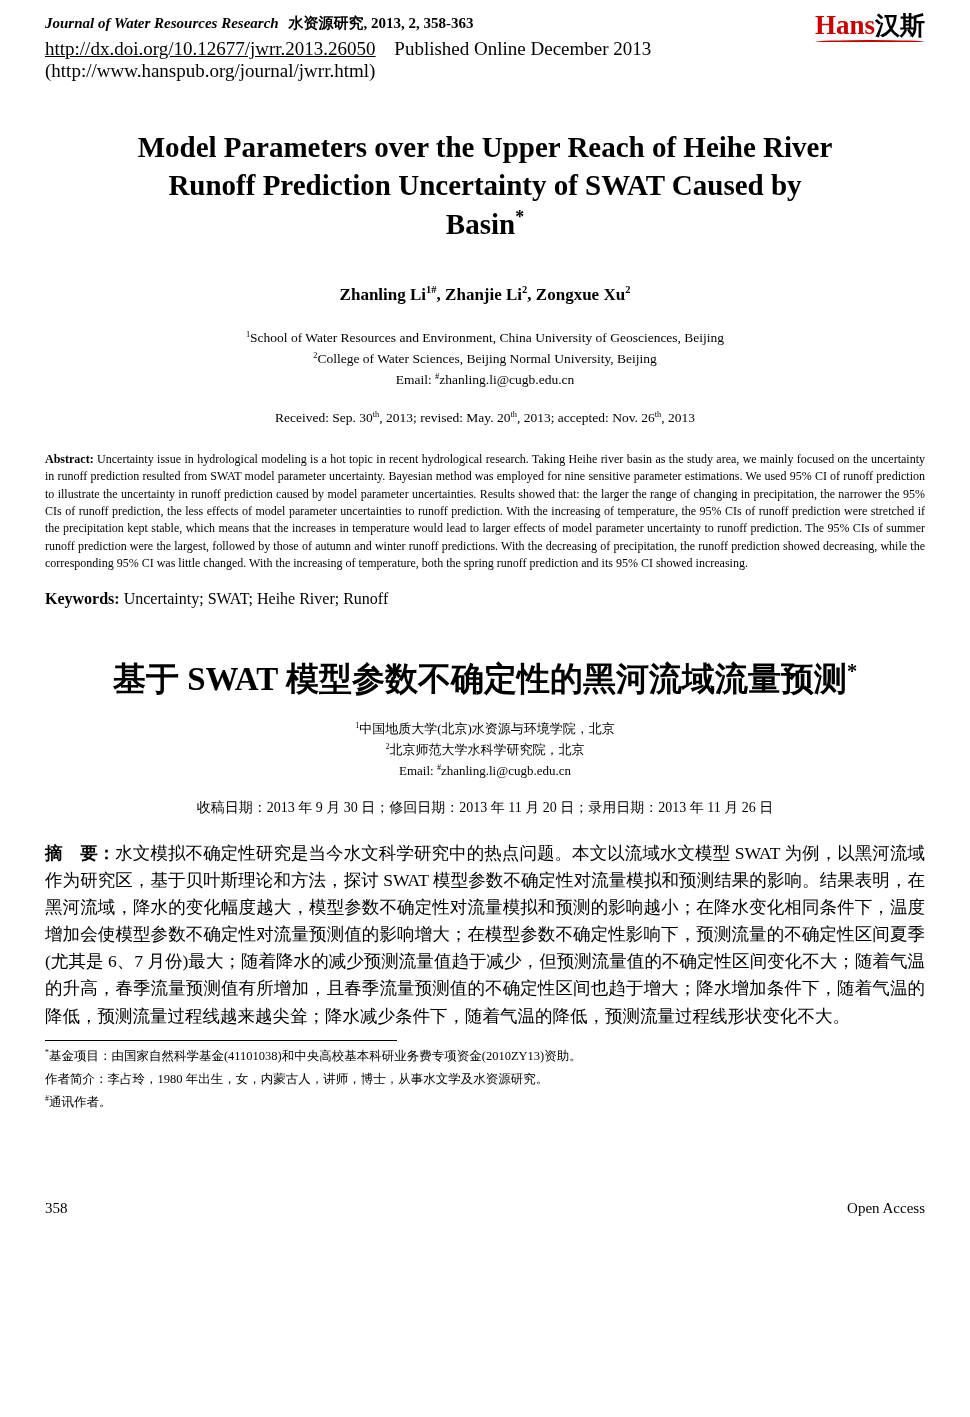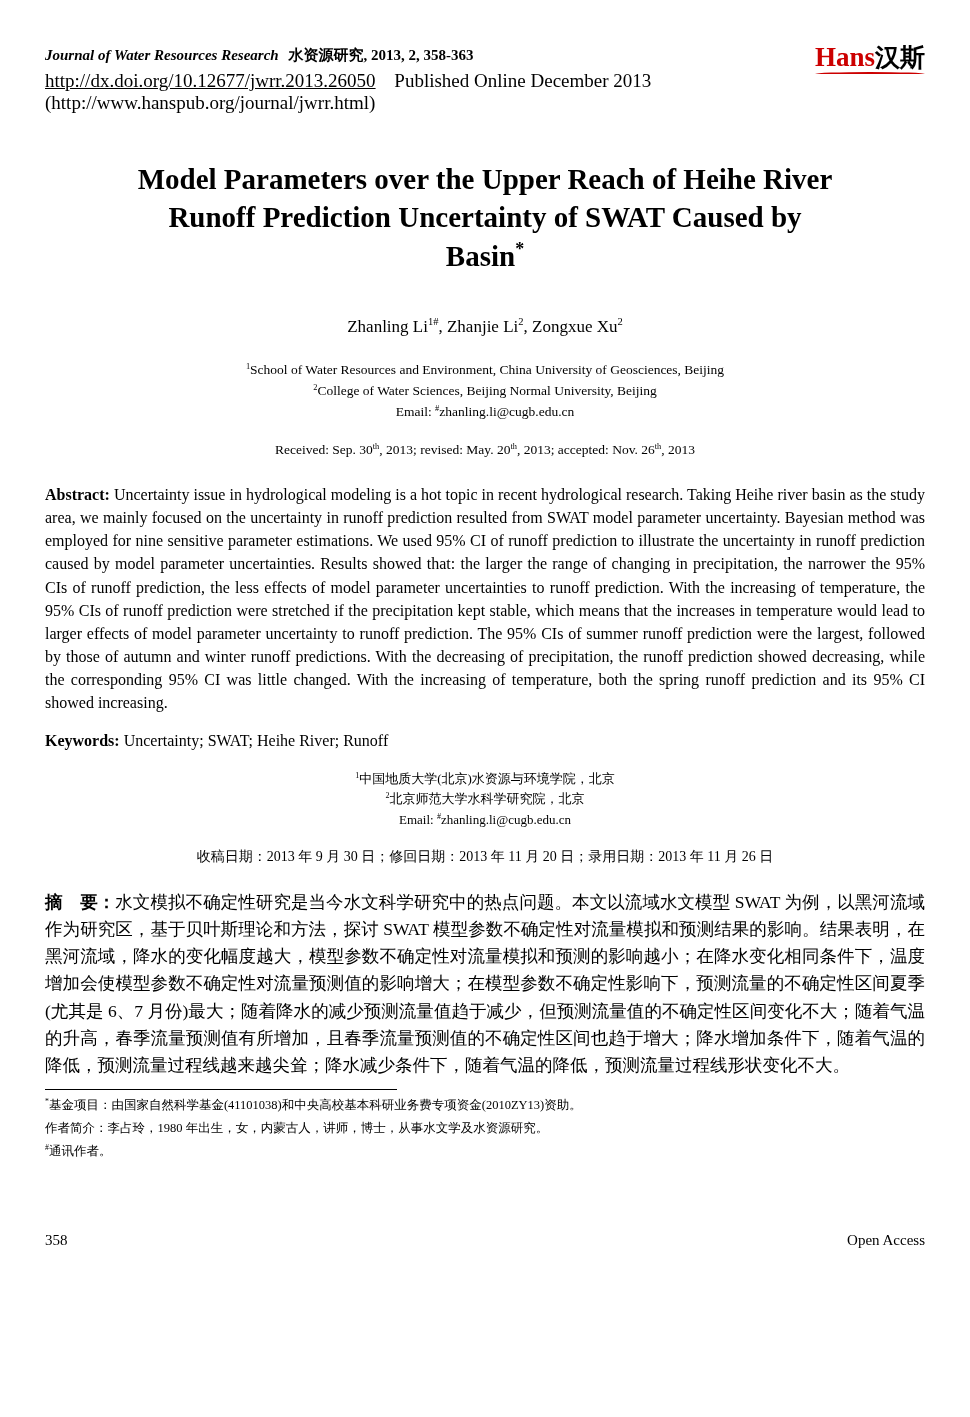--- a/index.html
+++ b/index.html
@@ -7,43 +7,42 @@
   body {
     width: 970px; height: 1417px;
     background: #ffffff; color: #000;
     font-family: "Liberation Serif", "DejaVu Serif", serif;
   }
   .page {
     position: relative;
     width: 970px; height: 1221px;
     padding: 10px 45px 0 45px;
     overflow: hidden;
-    margin-top: 32px;
   }
   sup { font-size: 0.62em; line-height: 0; }
 
   
   .header-row { display: flex; justify-content: space-between; align-items: flex-start; }
   .journal-line { font-size: 15px; font-weight: bold; padding-top: 4px; }
   .journal-en { font-style: italic; }
   .journal-info { font-style: normal; margin-left: 6px; }
   .doi-line { font-size: 19px; margin-top: 5px; }
   .doi-link { color: #000; text-decoration: underline; cursor: pointer; }
   .published { margin-left: 14px; }
   .logo { line-height: 1; white-space: nowrap; padding-top: 2px; text-align: right; }
   .logo-en { color: #cc0000; font-size: 27px; font-weight: bold; }
   .logo-cn { color: #000; font-size: 25px; font-weight: bold; }
   .logo-swoosh { height: 2px; background: #cc0000; border-radius: 50%/100% 100% 0 0; margin-top: 1px; }
 
   
   .title { margin-top: 46px; text-align: center; font-size: 29px; font-weight: bold; line-height: 1.32; }
-  .authors { margin-top: 42px; text-align: center; font-size: 17px; font-weight: normal; }
+  .authors { margin-top: 42px; text-align: center; font-size: 17px; font-weight: bold; }
   .affils { margin-top: 22px; text-align: center; font-size: 13.5px; line-height: 1.58; }
   .received { margin-top: 19px; text-align: center; font-size: 13.5px; }
-  .abstract { margin-top: 25px; font-size: 16px; line-height: 1.45; text-align: justify; }
+  .abstract { margin-top: 25px; font-size: 12px; line-height: 1.45; text-align: justify; }
   .abstract b { }
   .keywords { margin-top: 17px; font-size: 16px; }
 
   
   .cn-title { margin-top: 50px; text-align: center; font-size: 33px; font-weight: bold; line-height: 1.3; }
   .cn-authors { margin-top: 42px; text-align: center; font-size: 17px; font-style: italic; }
   .cn-affils { margin-top: 19px; text-align: center; font-size: 13px; line-height: 1.6; }
   .cn-dates { margin-top: 17px; text-align: center; font-size: 14px; }
   .cn-abstract { margin-top: 23px; font-size: 17.5px; line-height: 1.55; text-align: justify; }
 
@@ -99,20 +98,23 @@
   </div>
 
   <div class="abstract">
     <b>Abstract:</b><span> Uncertainty issue in hydrological modeling is a hot topic in recent hydrological research. Taking Heihe river basin as the study area, we mainly focused on the uncertainty in runoff prediction resulted from SWAT model parameter uncertainty. Bayesian method was employed for nine sensitive parameter estimations. We used 95% CI of runoff prediction to illustrate the uncertainty in runoff prediction caused by model parameter uncertainties. Results showed that: the larger the range of changing in precipitation, the narrower the 95% CIs of runoff prediction, the less effects of model parameter uncertainties to runoff prediction. With the increasing of temperature, the 95% CIs of runoff prediction were stretched if the precipitation kept stable, which means that the increases in temperature would lead to larger effects of model parameter uncertainty to runoff prediction. The 95% CIs of summer runoff prediction were the largest, followed by those of autumn and winter runoff predictions. With the decreasing of precipitation, the runoff prediction showed decreasing, while the corresponding 95% CI was little changed. With the increasing of temperature, both the spring runoff prediction and its 95% CI showed increasing.</span>
   </div>
 
   <div class="keywords">
     <b>Keywords:</b><span> Uncertainty; SWAT; Heihe River; Runoff</span>
   </div>
 
+  <div class="cn-title">
+    <span>基于 SWAT 模型参数不确定性的黑河流域流量预测</span><sup>*</sup>
+  </div>
 
 
   <div class="cn-affils">
     <div><sup>1</sup><span>中国地质大学(北京)水资源与环境学院，北京</span></div>
     <div><sup>2</sup><span>北京师范大学水科学研究院，北京</span></div>
     <div><span>Email: </span><sup>#</sup><span>zhanling.li@cugb.edu.cn</span></div>
   </div>
 
   <div class="cn-dates">收稿日期：2013 年 9 月 30 日；修回日期：2013 年 11 月 20 日；录用日期：2013 年 11 月 26 日</div>
 

